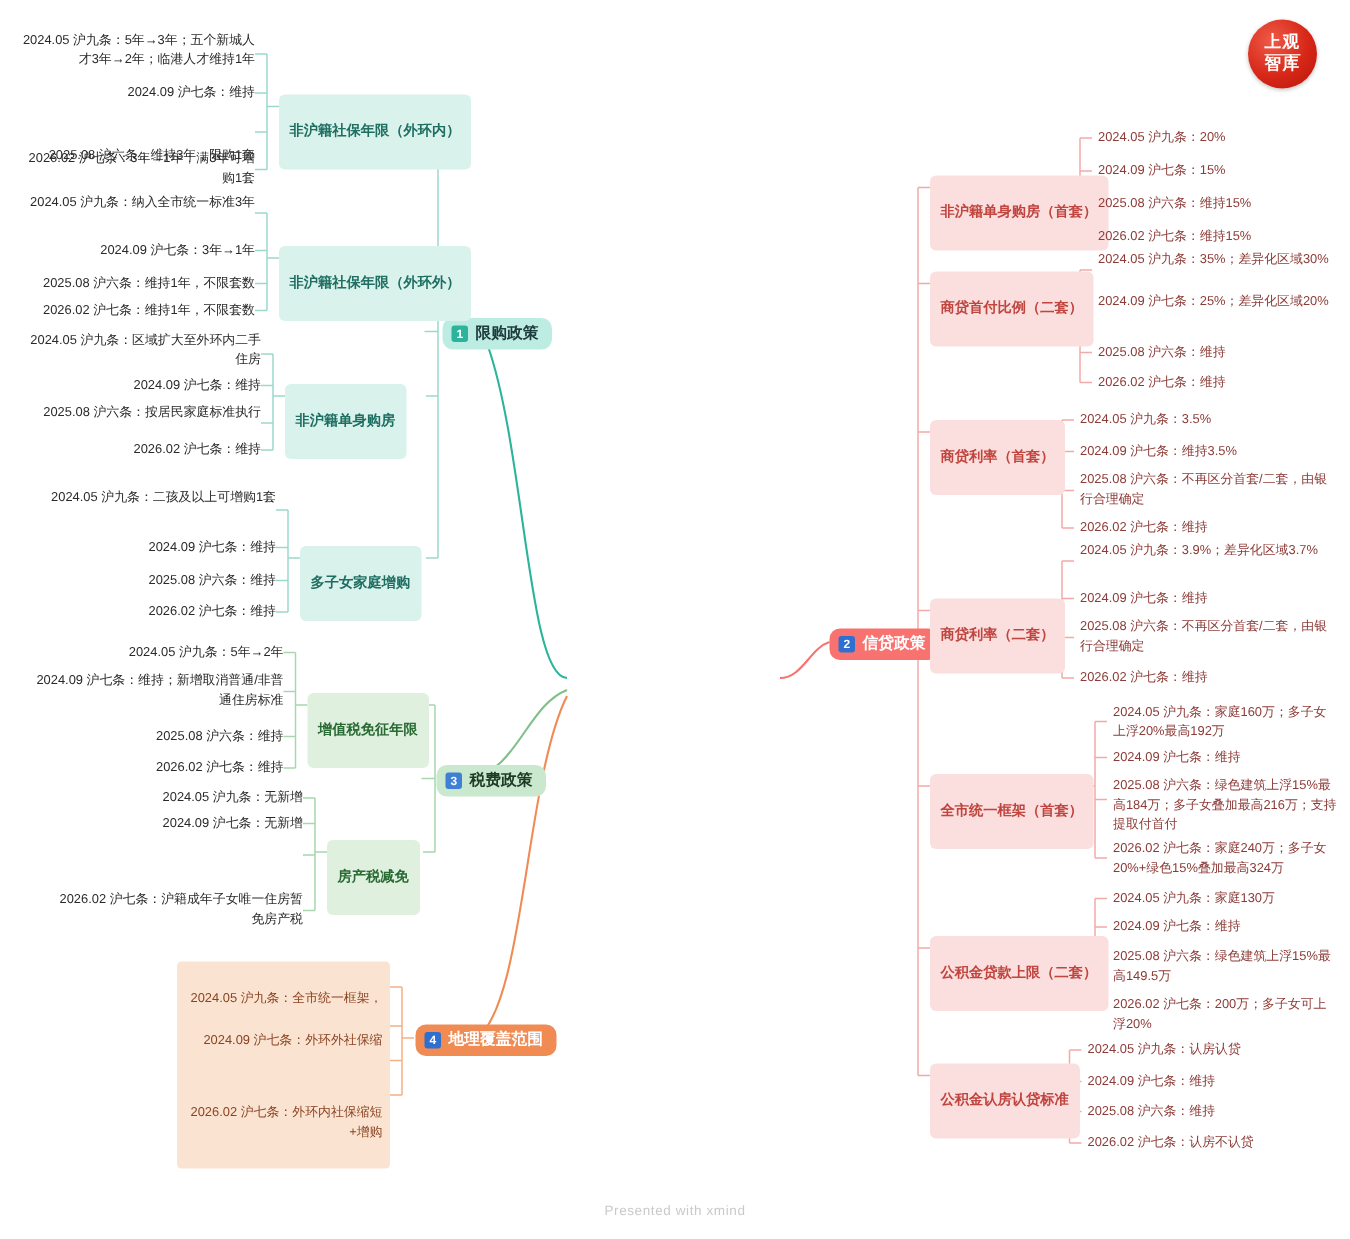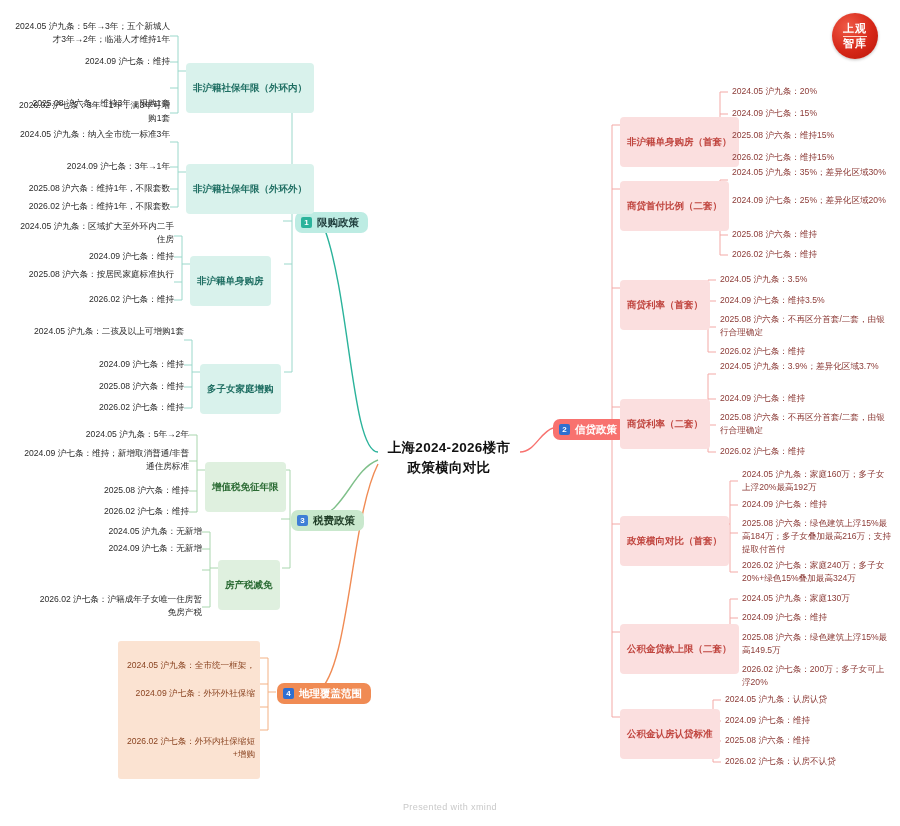--- a/index.html
+++ b/index.html
@@ -274,24 +274,20 @@
     <path d="M713 721 H 721" stroke="#f3a9a6" stroke-width="1" fill="none"></path>
     <path d="M713 741 H 721" stroke="#f3a9a6" stroke-width="1" fill="none"></path>
     <path d="M713 762 H 721" stroke="#f3a9a6" stroke-width="1" fill="none"></path>
   </svg>
 
   <div class="logo">
     <span class="l1">上观</span>
     <span class="l2">智库</span>
   </div>
 
-  <div class="node root" style="left:378px; top:438px; width:142px;">
-    <div>上海2024-2026楼市</div>
-    <div>政策横向对比</div>
-  </div>
 
   <div class="node" style="left:295px; top:212px;">
     <div class="topic topic-1">
       <span class="num">1</span>
       <span>限购政策</span>
     </div>
   </div>
 
   <div class="node" style="left:553px; top:419px;">
     <div class="topic topic-2">
@@ -374,21 +370,21 @@
   <div class="node cat cat-red" style="left:620px; top:181px;">
     <span>商贷首付比例（二套）</span>
   </div>
   <div class="node cat cat-red" style="left:620px; top:280px;">
     <span>商贷利率（首套）</span>
   </div>
   <div class="node cat cat-red" style="left:620px; top:399px;">
     <span>商贷利率（二套）</span>
   </div>
   <div class="node cat cat-red" style="left:620px; top:516px;">
-    <span>政策横向对比（首套）</span>
+    <span>全市统一框架（首套）</span>
   </div>
   <div class="node cat cat-red" style="left:620px; top:624px;">
     <span>公积金贷款上限（二套）</span>
   </div>
   <div class="node cat cat-red" style="left:620px; top:709px;">
     <span>公积金认房认贷标准</span>
   </div>
 
   <div class="node leaf right red" style="left:732px; top:85px; width:160px;">2024.05 沪九条：20%</div>
   <div class="node leaf right red" style="left:732px; top:107px; width:160px;">2024.09 沪七条：15%</div>

